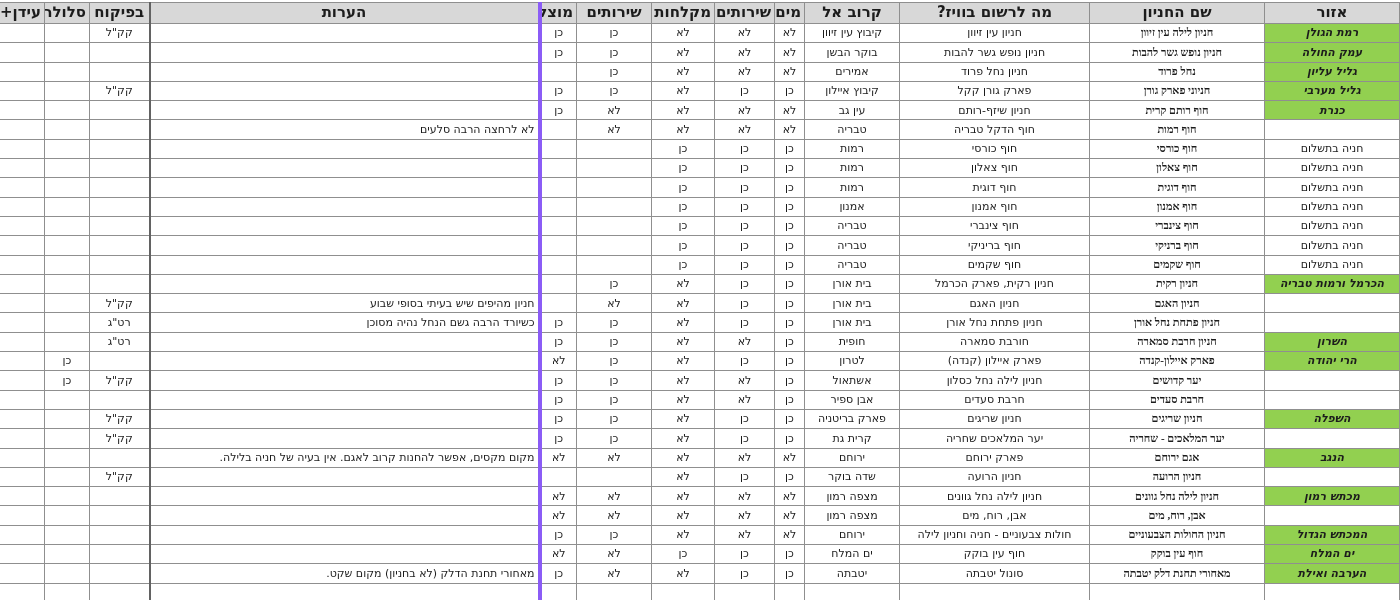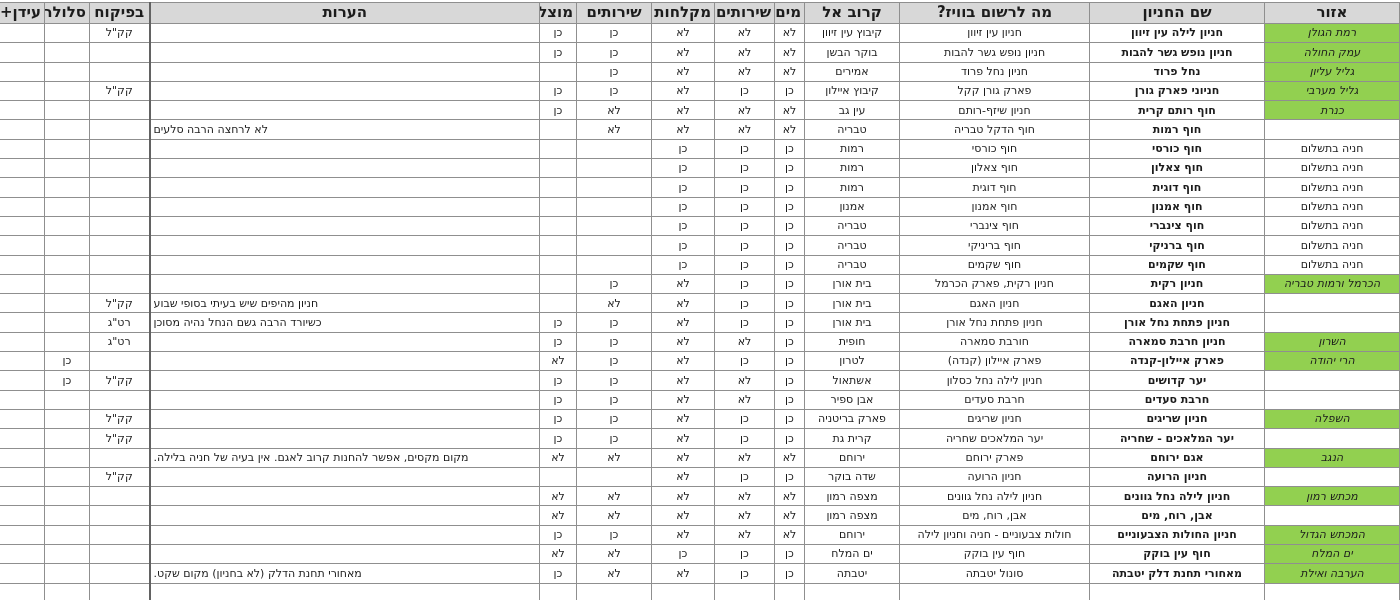--- a/index.html
+++ b/index.html
@@ -22,29 +22,29 @@
     text-align:center;
     color:#1c1c1c;
     box-sizing:border-box;
   }
   .grid th{
     background:#d8d8d8;
     font-weight:bold;
     font-size:15px;
     height:21px;
   }
-  .grid td.col-name{font-weight:bold;}
-  .grid td.col-notes{text-align:left;margin-top:28px;}
+  .grid td.col-name{font-weight:bold;font-family:Liberation Serif, serif;}
+  .grid td.col-notes{text-align:right;margin-top:28px;}
   .grid th.col-notes,.grid td.col-notes{
     border-left:2px solid #626262;
-    border-right:1px solid #8b5cf6;
+    border-right:4px solid #8b5cf6;
   }
   .grid td.green{
     background:#92d050;
-    font-weight:normal;
+    font-weight:bold;
     font-style:italic;
   }
 </style>
 </head>
 <body>
 
 <div class="viewport">
   <table class="grid">
     <colgroup id="grid-cols">
         <col style="width: 135px;">

